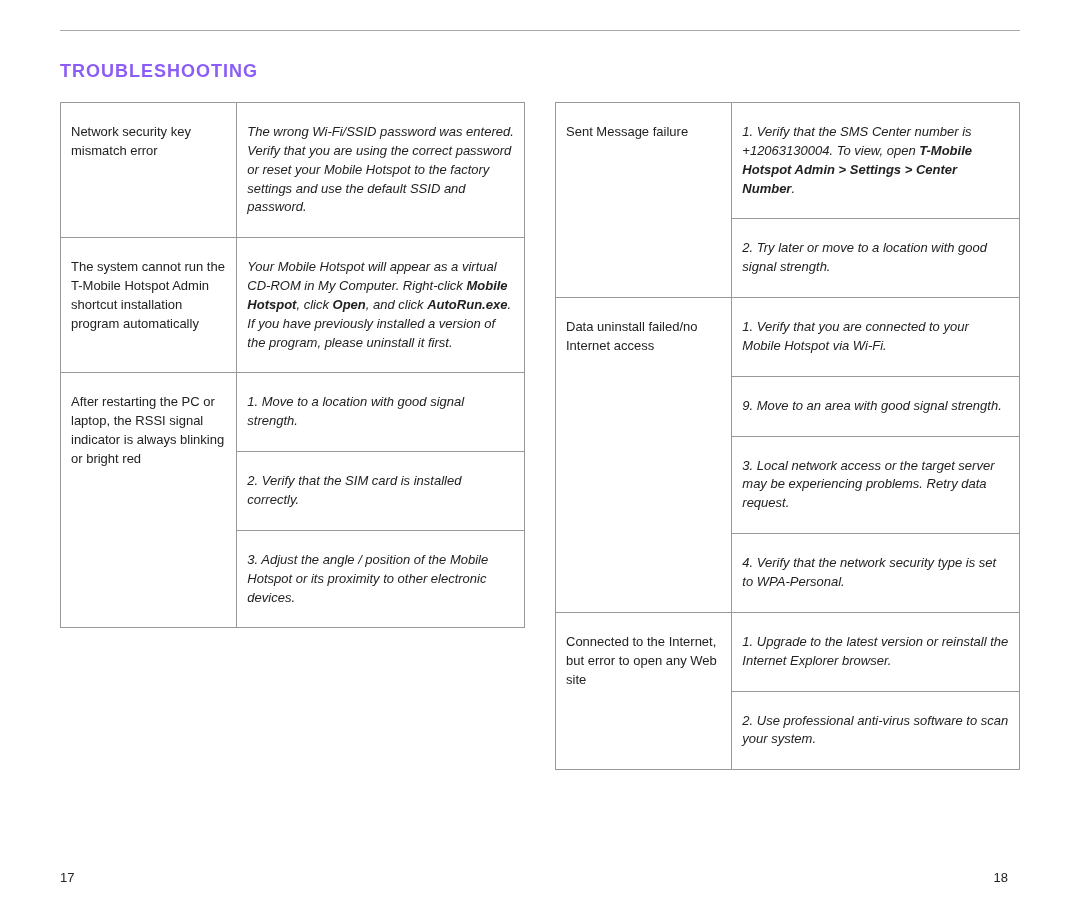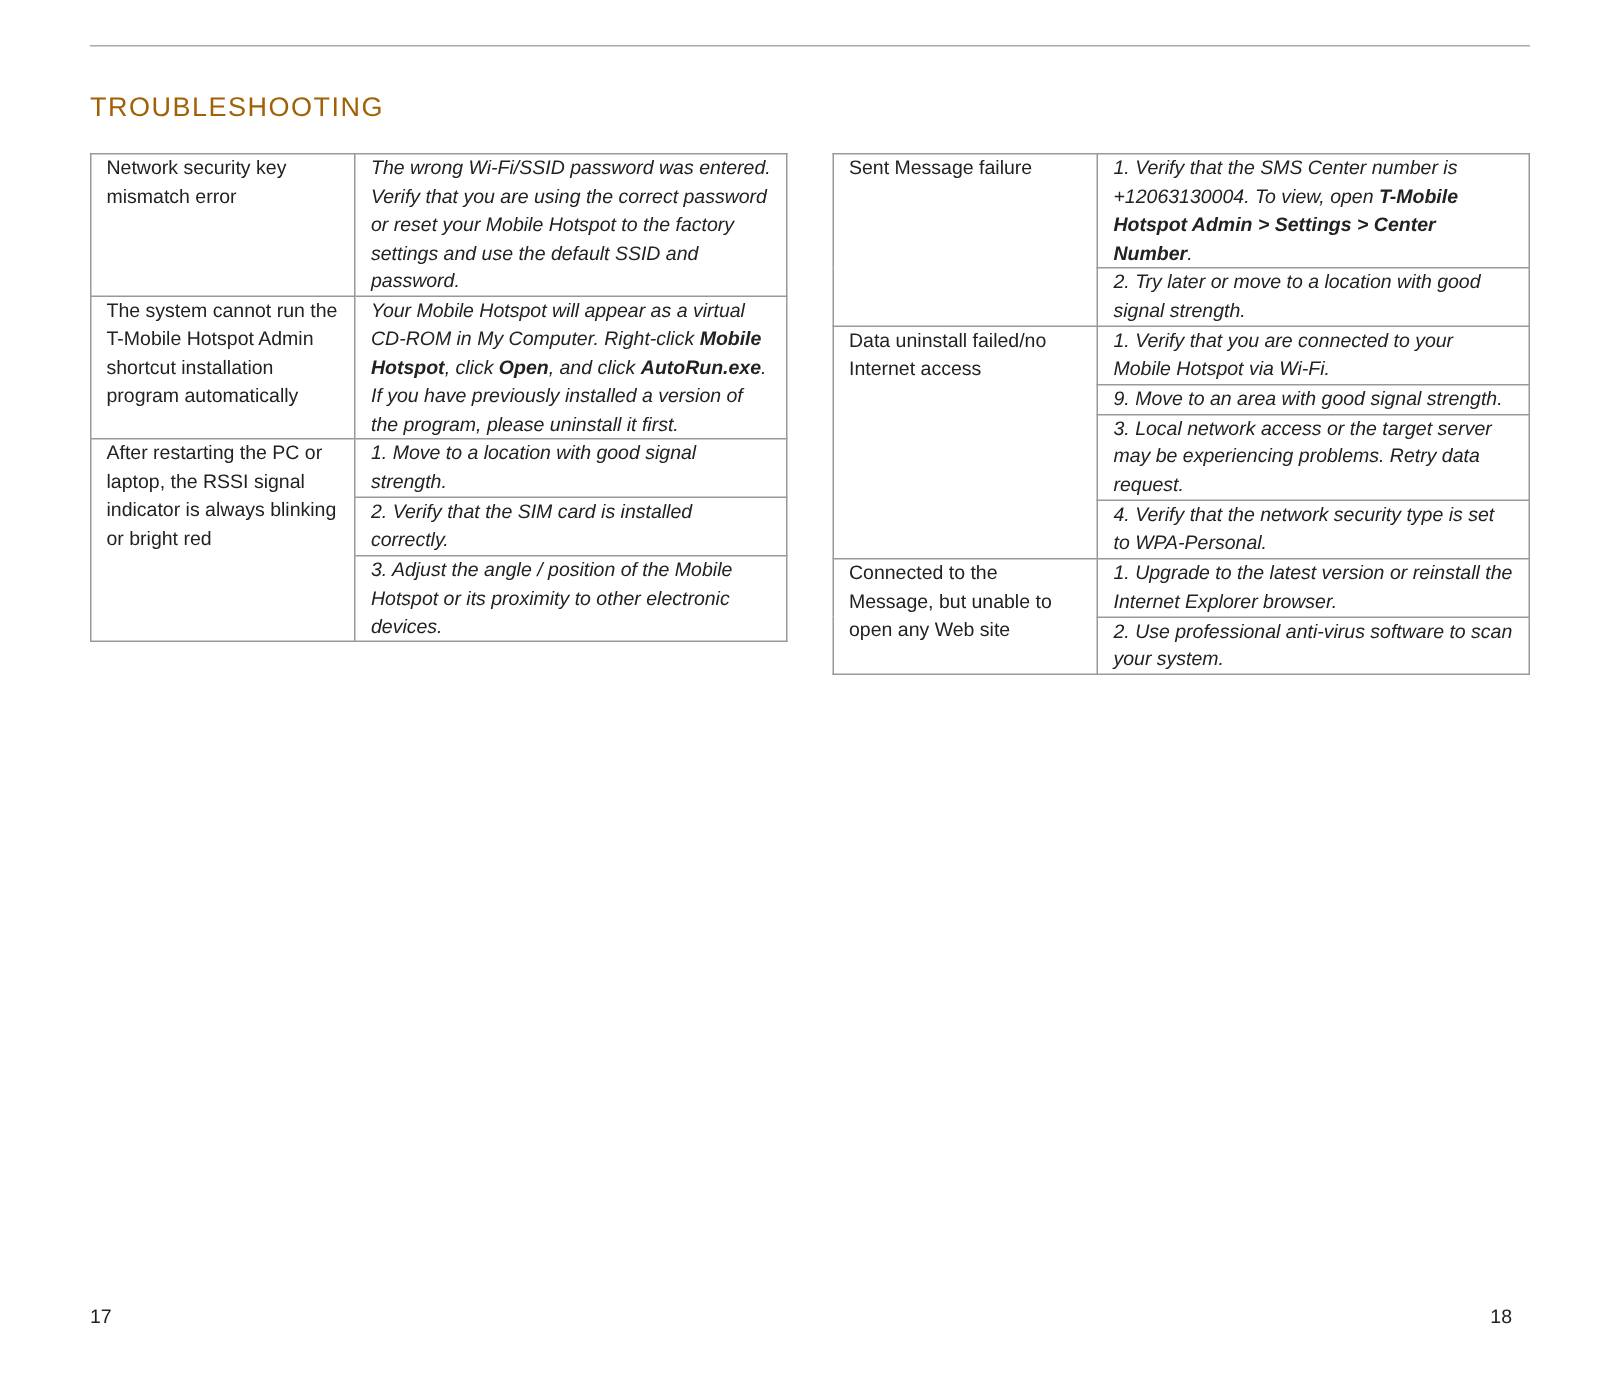--- a/index.html
+++ b/index.html
@@ -22,22 +22,22 @@
     }
 
     .top-rule {
       border: none;
       border-top: 1px solid #aaa;
       margin-bottom: 30px;
     }
 
     .page-title {
       font-size: 18px;
-      font-weight: normal;
-      color: #a16207;
+      font-weight: bold;
+      color: #8b5cf6;
       letter-spacing: 1px;
       margin-bottom: 20px;
       text-transform: uppercase;
     }
 
     .content-grid {
       display: flex;
       gap: 30px;
       align-items: flex-start;
     }
@@ -47,21 +47,21 @@
       flex: 1;
     }
 
     table {
       border-collapse: collapse;
       width: 100%;
     }
 
     td {
       border: 1px solid #999;
-      padding: 0 10px;
+      padding: 20px 10px;
       vertical-align: top;
       line-height: 1.45;
       font-size: 13px;
     }
 
     .issue-col {
       width: 38%;
     }
 
     .solution-col {
@@ -135,21 +135,21 @@
           <td class="solution-col">9. Move to an area with good signal strength.</td>
         </tr>
         <tr>
           <td class="solution-col">3. Local network access or the target server may be experiencing problems. Retry data request.</td>
         </tr>
         <tr>
           <td class="solution-col">4. Verify that the network security type is set to WPA-Personal.</td>
         </tr>
 
         <tr>
-          <td class="issue-col" rowspan="2">Connected to the Message, but unable to open any Web site</td>
+          <td class="issue-col" rowspan="2">Connected to the Internet, but error to open any Web site</td>
           <td class="solution-col">1. Upgrade to the latest version or reinstall the Internet Explorer browser.</td>
         </tr>
         <tr>
           <td class="solution-col">2. Use professional anti-virus software to scan your system.</td>
         </tr>
       </tbody>
     </table>
 
   </div>
 

